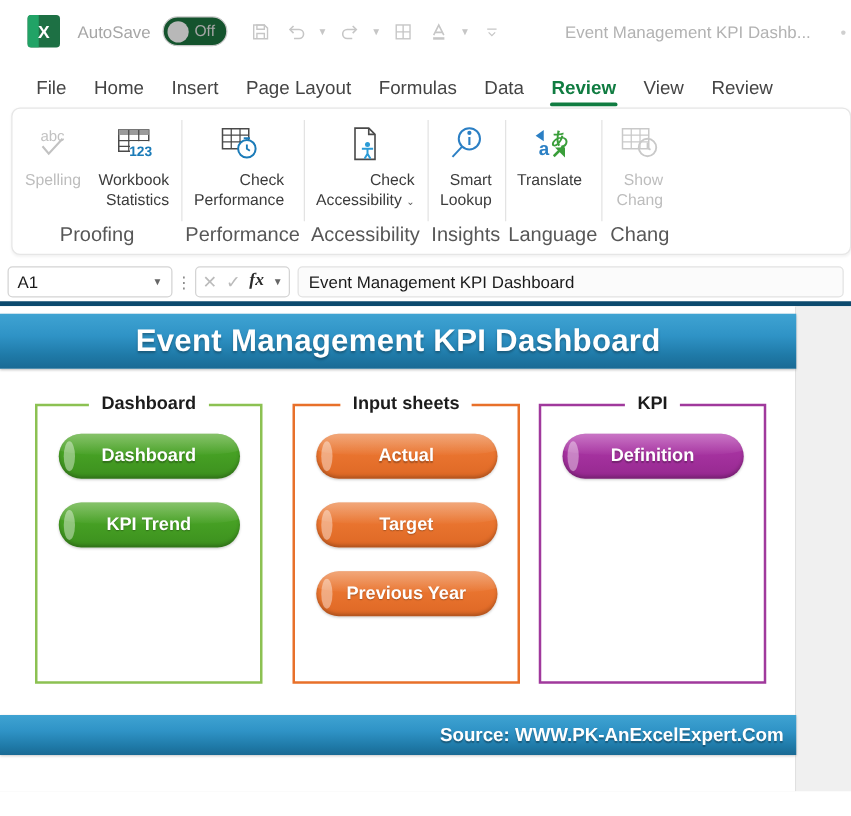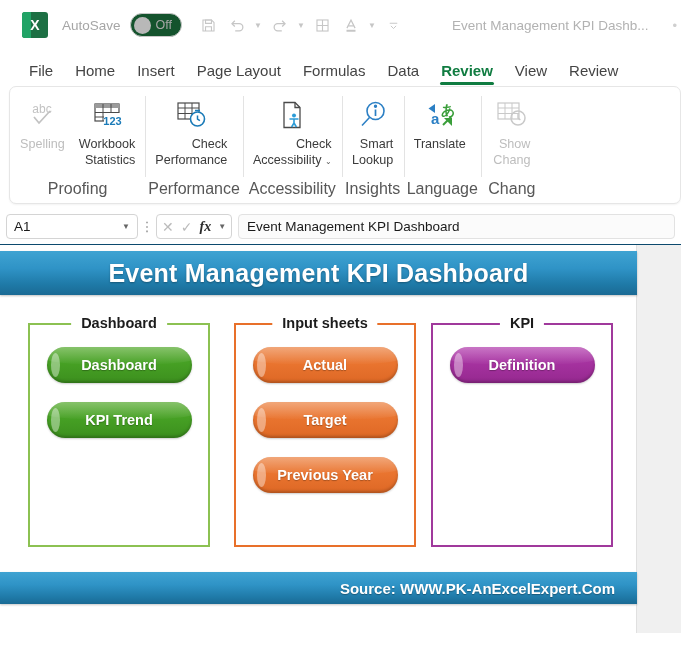--- a/index.html
+++ b/index.html
@@ -196,21 +196,21 @@
   .ritem.disabled .rlabel { color: #bdbdbd; }
   .chev-inline { font-size: 8px; color: #5a5a5a; }
 
   
   .fbar {
     height: 36px;
     display: flex;
     align-items: center;
     padding: 0 6px;
     background: #ffffff;
-    border-bottom: 1px solid #0c4a6e;
+    border-bottom: 4px solid #0c4a6e;
   }
   .namebox {
     width: 132px; height: 25px;
     border: 1px solid #d4d4d4;
     border-radius: 4px;
     display: flex;
     align-items: center;
     padding: 0 7px;
     font-size: 13.5px;
     color: #1a1a1a;
@@ -287,21 +287,21 @@
     text-shadow: 0 1px 2px rgba(0,0,0,0.3);
   }
   .footer {
     position: absolute;
     left: 0; top: 327px;
     width: 637px; height: 32px;
     background: linear-gradient(to bottom, #3fa3d2 0%, #2f93c6 40%, #1f7aa8 78%, #1a6a94 100%);
     display: flex;
     align-items: center;
     justify-content: flex-end;
-    padding-right: 22px;
+    padding-right: 10px;
     box-shadow: 0 1px 2px rgba(0,0,0,0.22);
   }
   .footer-text {
     color: #ffffff;
     font-size: 15px;
     font-weight: bold;
     text-shadow: 0 1px 1px rgba(0,0,0,0.3);
   }
 
   

